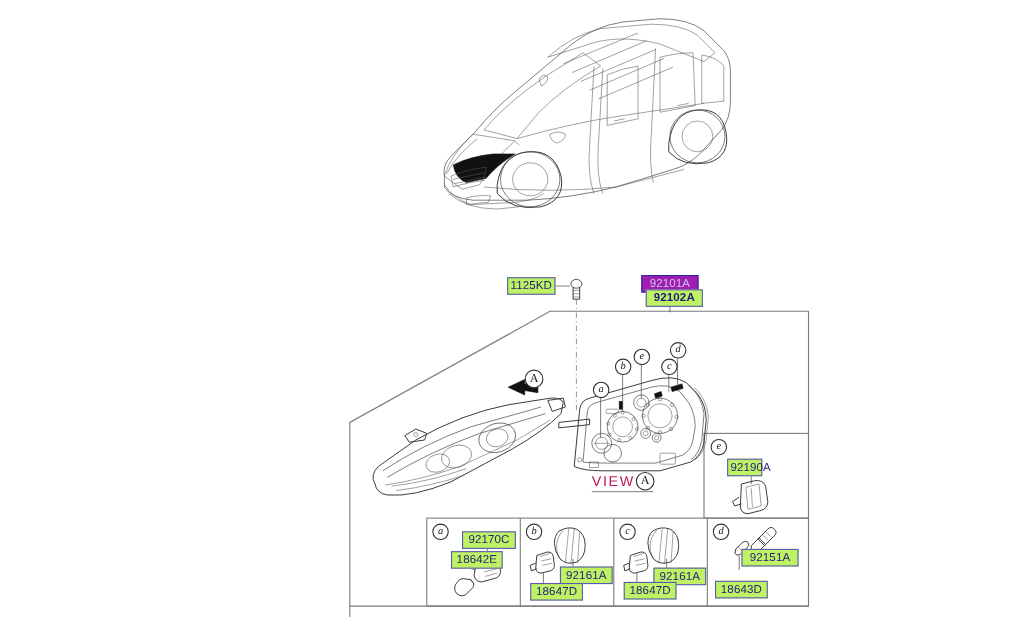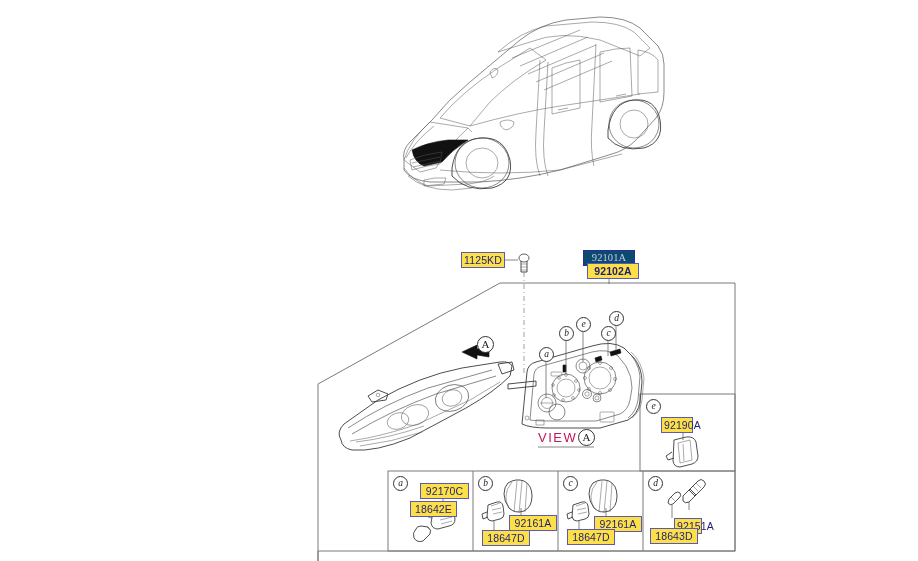--- a/index.html
+++ b/index.html
@@ -28,36 +28,35 @@
     left: 0;
     top: 0;
     width: 918px;
     height: 561px;
   }
 
   
   .chip {
     position: absolute;
     box-sizing: border-box;
-    background: #fde047;
+    background: #bef264;
     border: 1px solid #5a5ab4;
     color: #1e1e78;
     font-family: "Liberation Sans", sans-serif;
     font-size: 10.5px;
     line-height: 12px;
     letter-spacing: 0.1px;
     padding: 1px 2px 1px 2px;
     white-space: nowrap;
     text-align: center;
   }
   .chip.sel {
-    background: #0c4a6e;
+    background: #a21caf;
     border-color: #2a2aa8;
     color: #c8c8ee;
-    font-family: Liberation Serif, serif;
   }
 
   
   .txt {
     position: absolute;
     font-family: "Liberation Sans", sans-serif;
     color: #222222;
     white-space: nowrap;
   }
   .view-label {
@@ -408,16 +407,16 @@
 
   <div class="bubble" style="left:478px; top:476px;">b</div>
   <div class="chip" style="left:509px; top:515px; width:48px;">92161A</div>
   <div class="chip" style="left:482px; top:530px; width:48px;">18647D</div>
 
   <div class="bubble" style="left:563px; top:476px;">c</div>
   <div class="chip" style="left:594px; top:516px; width:48px;">92161A</div>
   <div class="chip" style="left:567px; top:529px; width:48px;">18647D</div>
 
   <div class="bubble" style="left:648px; top:476px;">d</div>
-  <div class="chip" style="left:674px; top:518px; width:28px;">92151A</div>
+  <div class="chip" style="left:674px; top:499px; width:52px;">92151A</div>
   <div class="chip" style="left:650px; top:528px; width:48px;">18643D</div>
 
 </div>
 
 </body></html>

